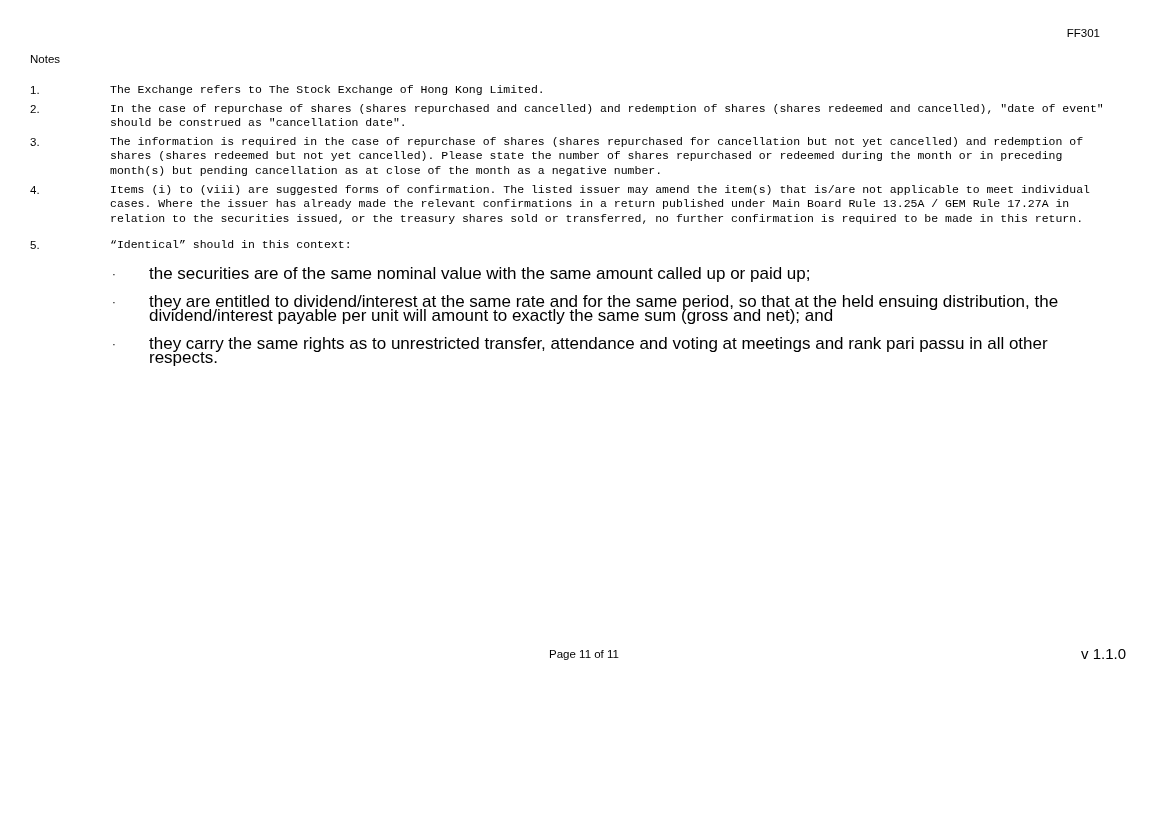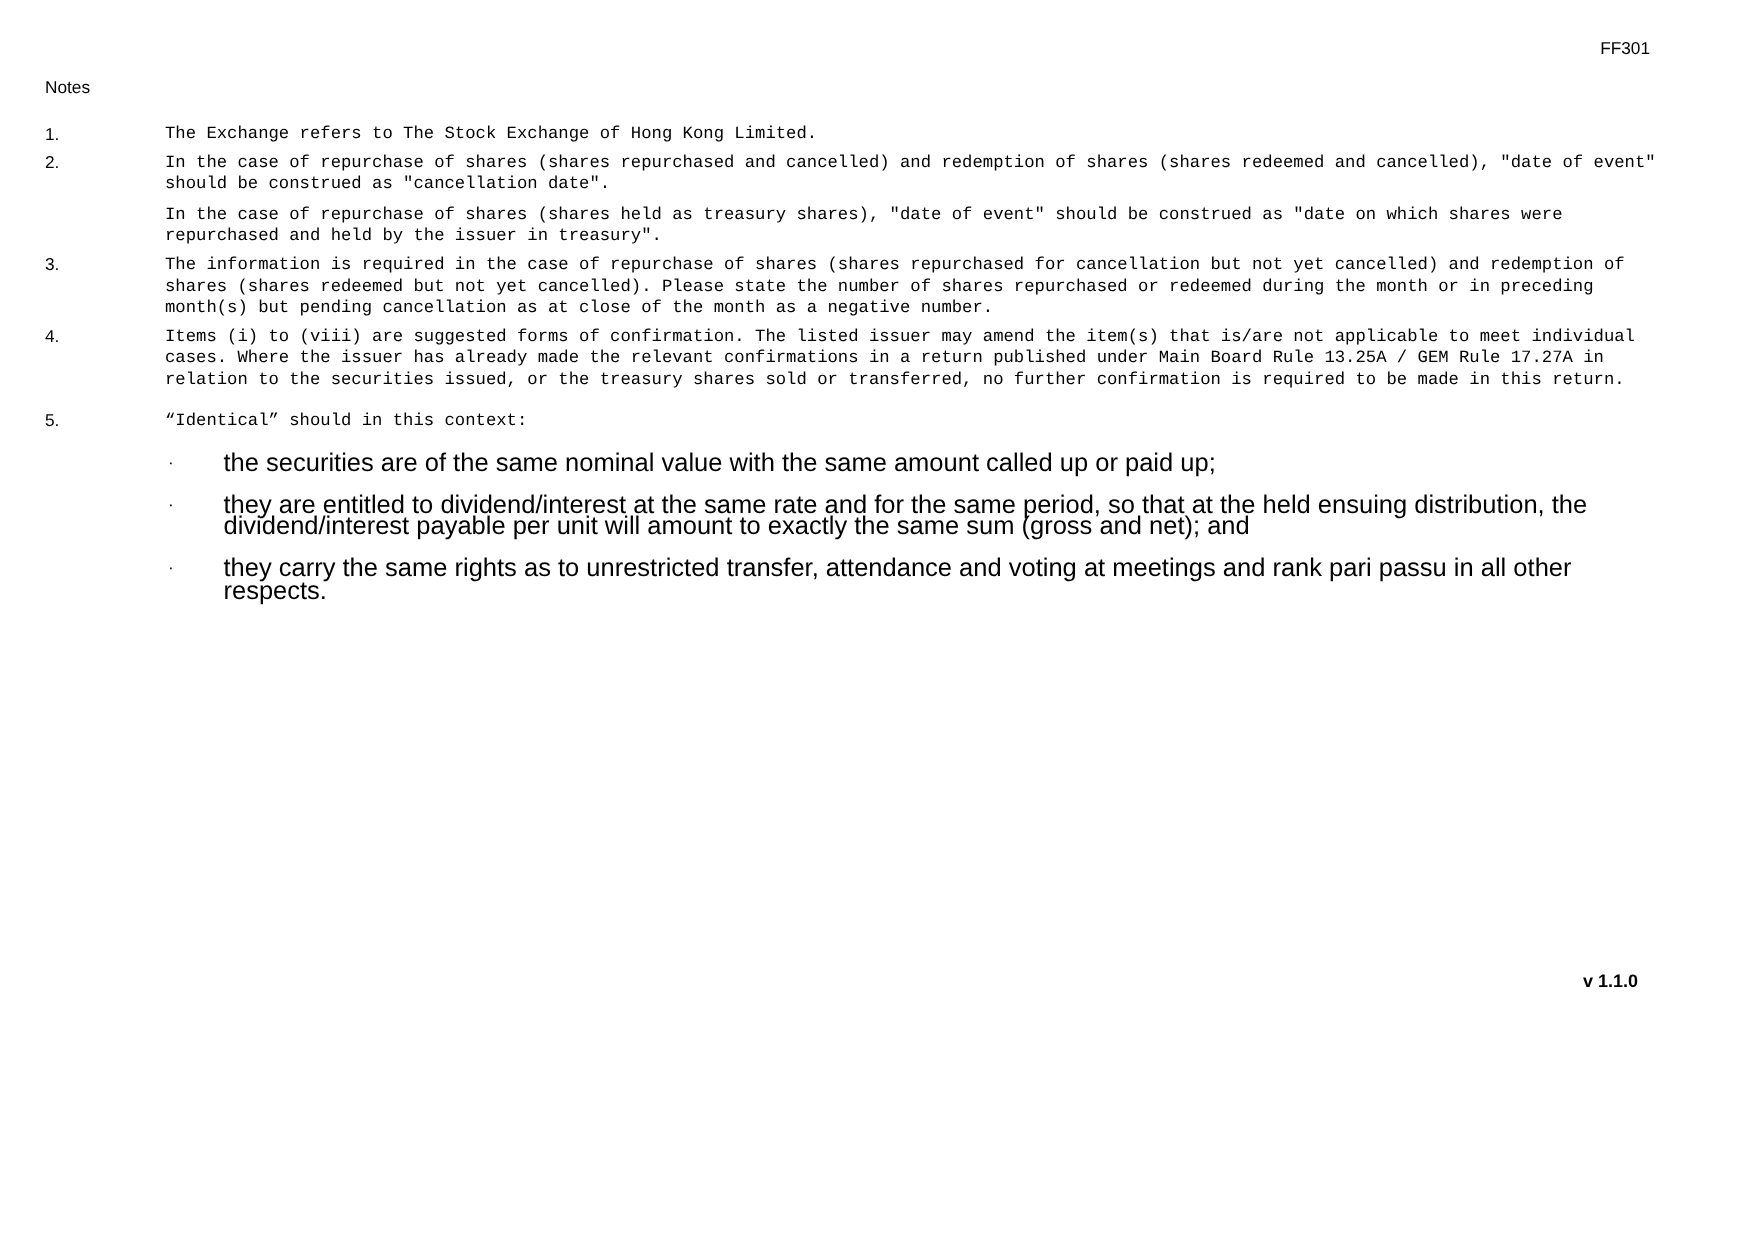--- a/index.html
+++ b/index.html
@@ -98,24 +98,23 @@
     bottom: 62px;
     left: 0;
     width: 1168px;
     text-align: center;
     font-size: 11.5px;
     line-height: 14px;
   }
   .footer-version {
     position: absolute;
     bottom: 62px;
-    right: 76px;
-    font-size: 12px;
+    right: 42px;
+    font-size: 15px;
     line-height: 14px;
-    font-weight: bold;
   }
 </style>
 </head>
 <body>
 
 <div class="page">
 
   <div class="form-code">FF301</div>
 
   <div class="notes-title">Notes</div>
@@ -126,21 +125,20 @@
       <div class="note-num">1.</div>
       <div class="note-body">
         <p class="note-para">The Exchange refers to The Stock Exchange of Hong Kong Limited.</p>
       </div>
     </div>
 
     <div class="note">
       <div class="note-num">2.</div>
       <div class="note-body">
         <p class="note-para">In the case of repurchase of shares (shares repurchased and cancelled) and redemption of shares (shares redeemed and cancelled), "date of event" should be construed as "cancellation date".</p>
-        <p class="note-para">In the case of repurchase of shares (shares held as treasury shares), "date of event" should be construed as "date on which shares were repurchased and held by the issuer in treasury".</p>
       </div>
     </div>
 
     <div class="note">
       <div class="note-num">3.</div>
       <div class="note-body">
         <p class="note-para">The information is required in the case of repurchase of shares (shares repurchased for cancellation but not yet cancelled) and redemption of shares (shares redeemed but not yet cancelled). Please state the number of shares repurchased or redeemed during the month or in preceding month(s) but pending cancellation as at close of the month as a negative number.</p>
       </div>
     </div>
 
@@ -167,15 +165,16 @@
           <div class="bullet">
             <div class="bullet-mark">·</div>
             <div class="bullet-text">they carry the same rights as to unrestricted transfer, attendance and voting at meetings and rank pari passu in all other respects.</div>
           </div>
         </div>
       </div>
     </div>
 
   </div>
 
+  <div class="footer-page">Page 11 of 11</div>
   <div class="footer-version">v 1.1.0</div>
 
 </div>
 
 </body></html>

